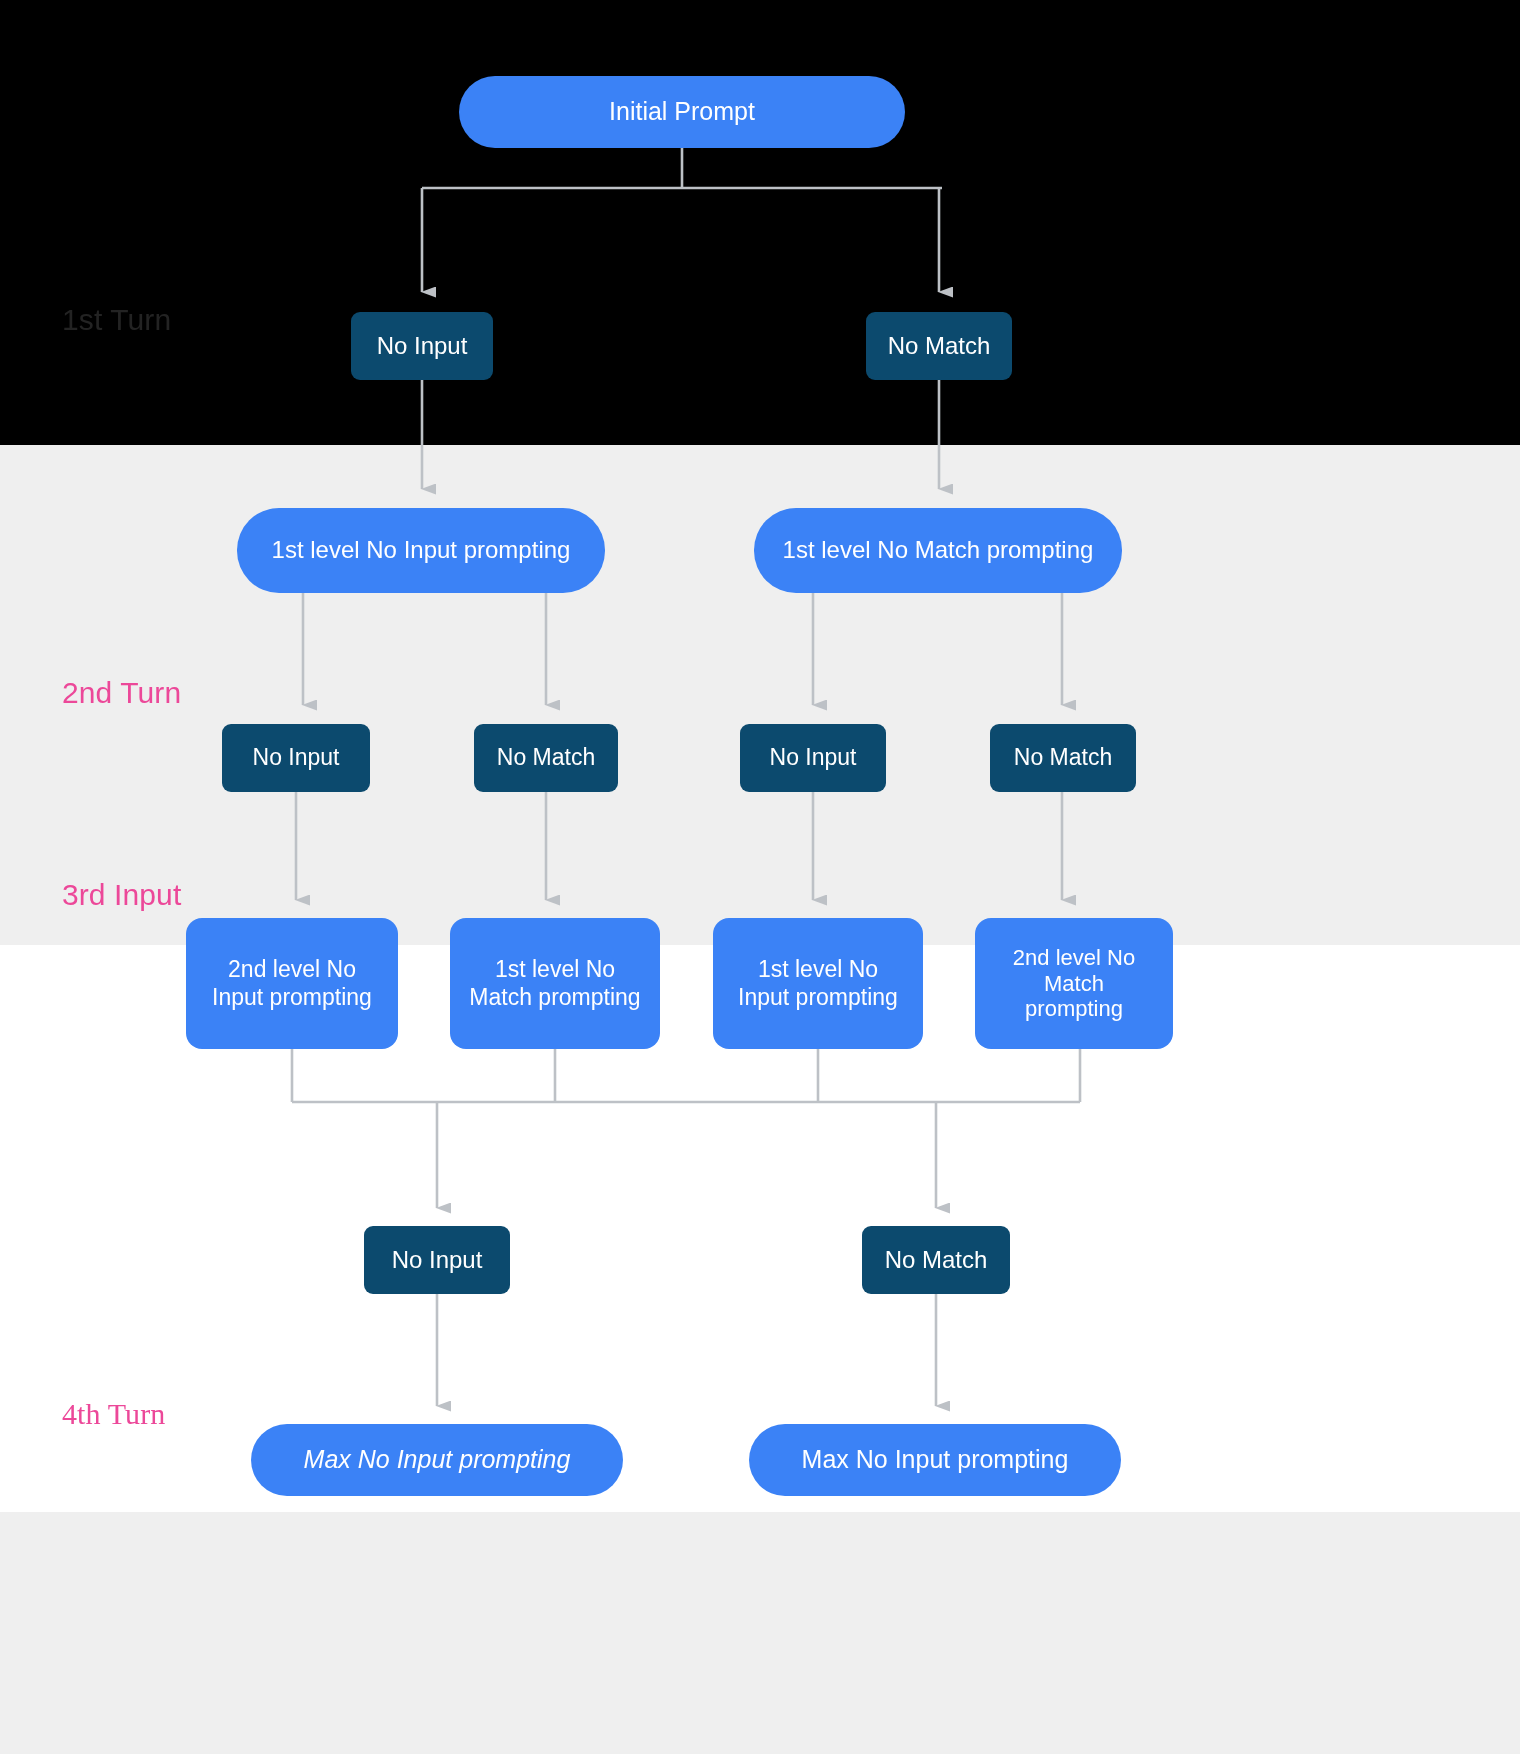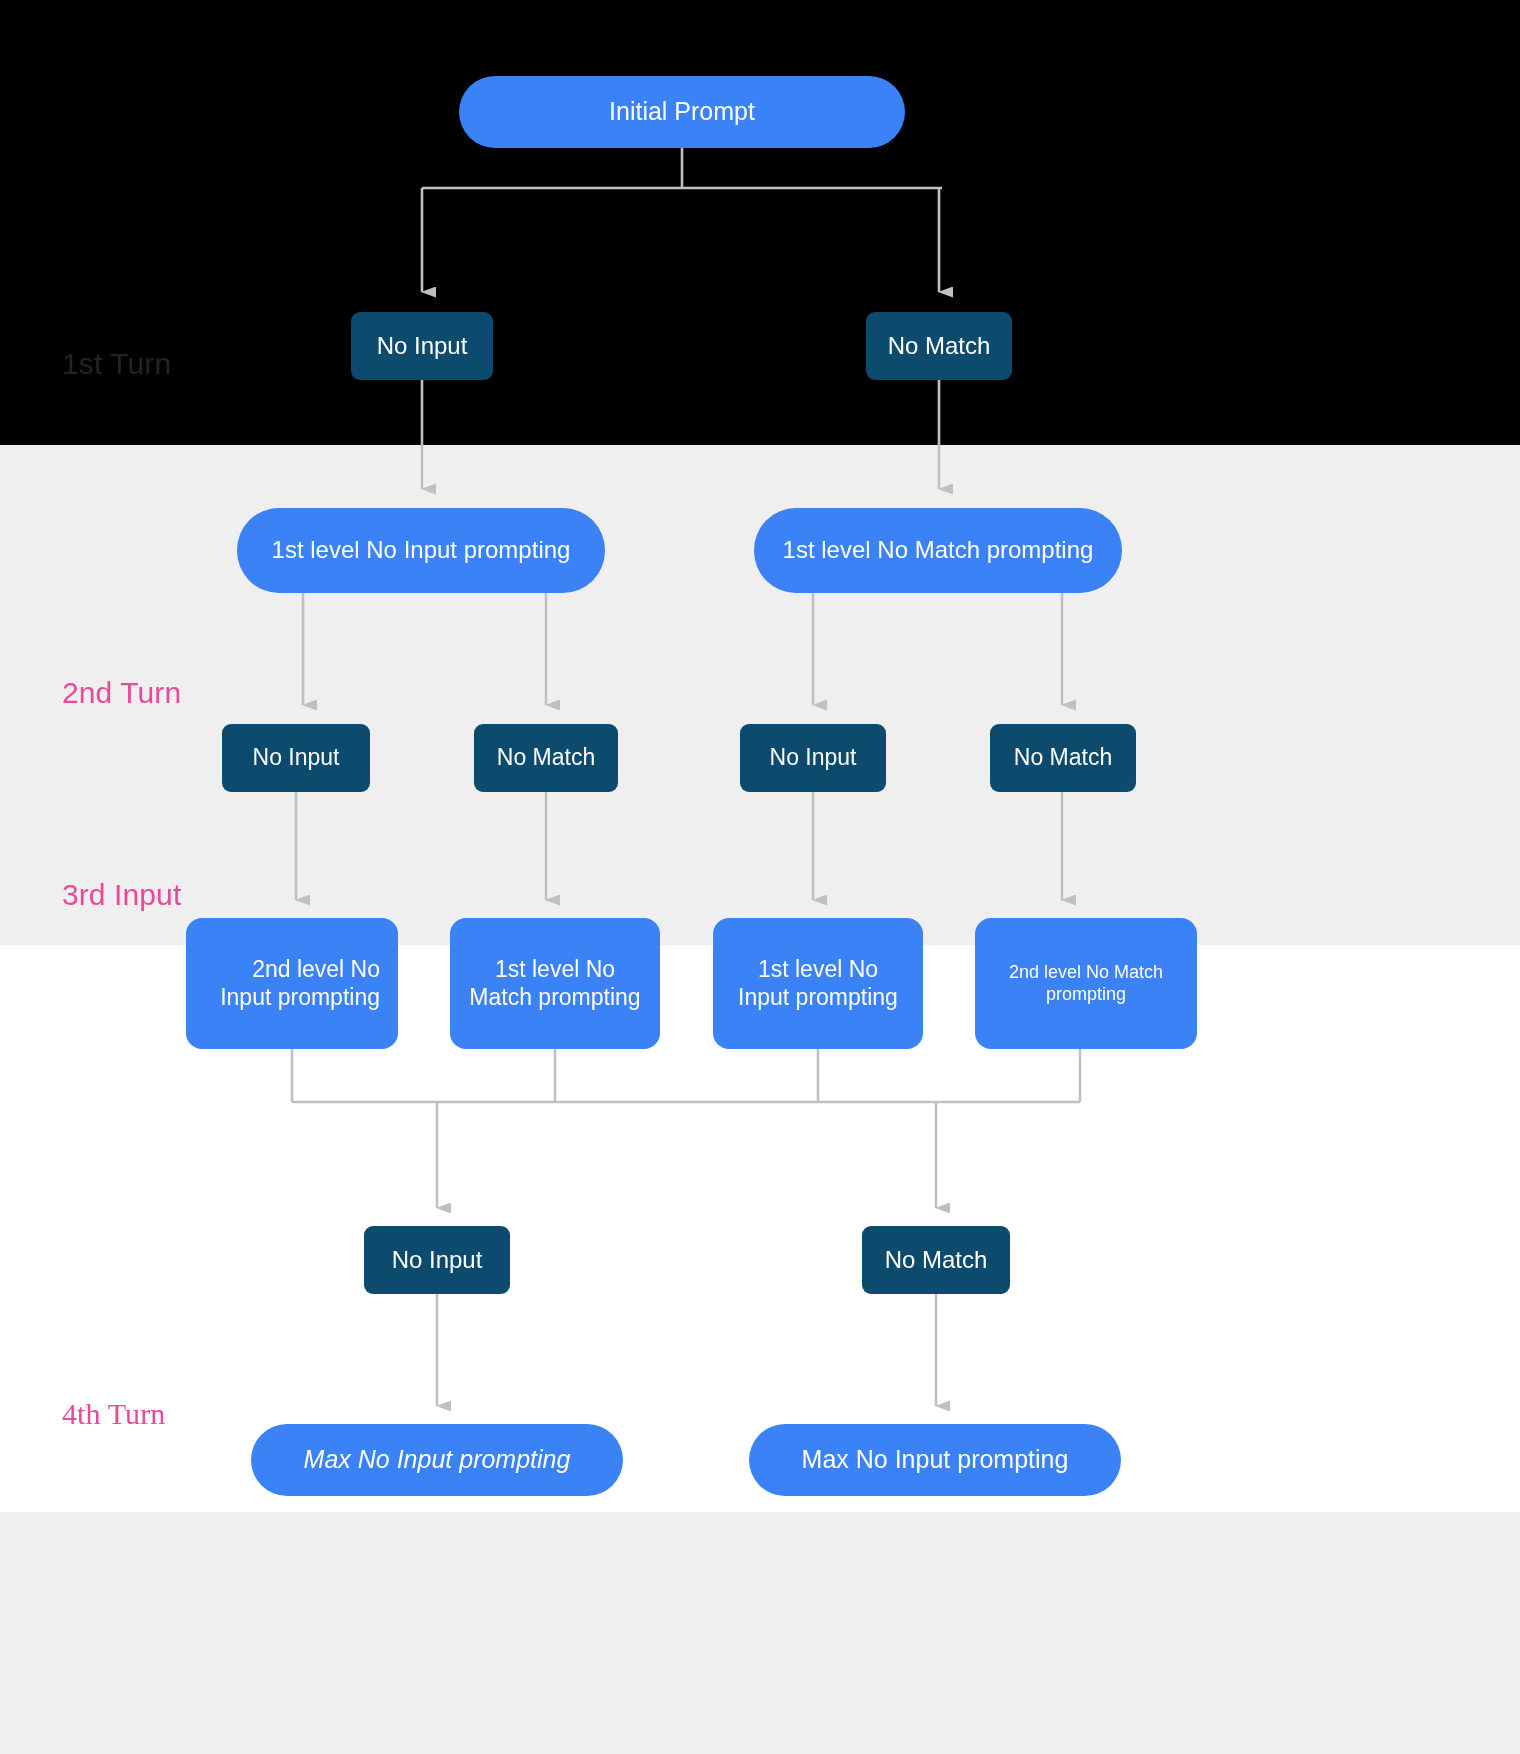--- a/index.html
+++ b/index.html
@@ -19,21 +19,21 @@
   #band-4th{top:1512px;height:242px;background:#efefef;}
 
   
   .turn-label{
     position:absolute;
     font-size:30px;
     color:#ec4899;
     letter-spacing:.1px;
     white-space:nowrap;
   }
-  #turn-label-1{left:62px;top:303px;color:#232323;margin-top:44px;}
+  #turn-label-1{left:62px;top:303px;color:#232323;}
   #turn-label-2{left:62px;top:676px;}
   #turn-label-3{left:62px;top:878px;}
   #turn-label-4{left:62px;top:1397px;font-family:Liberation Serif, serif;}
 
   
   #wires{position:absolute;left:0;top:0;width:1520px;height:1754px;}
 
   
   .node{
     position:absolute;
@@ -56,24 +56,24 @@
   #node-t1-no-match{left:866px;top:312px;width:146px;height:68px;font-size:24px;}
 
   #node-t2-blue-noinput{left:237px;top:508px;width:368px;height:85px;border-radius:42px;font-size:24px;padding:0 26px;}
   #node-t2-blue-nomatch{left:754px;top:508px;width:368px;height:85px;border-radius:42px;font-size:24px;padding:0 26px;}
 
   #node-t2-ni-a{left:222px;top:724px;width:148px;height:68px;font-size:23px;}
   #node-t2-nm-a{left:474px;top:724px;width:144px;height:68px;font-size:23px;}
   #node-t2-ni-b{left:740px;top:724px;width:146px;height:68px;font-size:23px;}
   #node-t2-nm-b{left:990px;top:724px;width:146px;height:68px;font-size:23px;}
 
-  #node-t3-a{left:186px;top:918px;width:212px;height:131px;font-size:23px;padding:0 18px;text-align:right;}
+  #node-t3-a{left:186px;top:918px;width:212px;height:131px;font-size:23px;padding:0 18px;}
   #node-t3-b{left:450px;top:918px;width:210px;height:131px;font-size:23px;padding:0 18px;}
   #node-t3-c{left:713px;top:918px;width:210px;height:131px;font-size:23px;padding:0 18px;}
-  #node-t3-d{left:975px;top:918px;width:222px;height:131px;font-size:18px;padding:0 18px;}
+  #node-t3-d{left:975px;top:918px;width:198px;height:131px;font-size:22px;padding:0 18px;}
 
   #node-t4-no-input{left:364px;top:1226px;width:146px;height:68px;font-size:24px;}
   #node-t4-no-match{left:862px;top:1226px;width:148px;height:68px;font-size:24px;}
 
   #node-max-no-input{left:251px;top:1424px;width:372px;height:72px;border-radius:36px;font-size:25px;font-style:italic;}
   #node-max-no-match{left:749px;top:1424px;width:372px;height:72px;border-radius:36px;font-size:25px;}
 </style>
 </head>
 <body>
 

